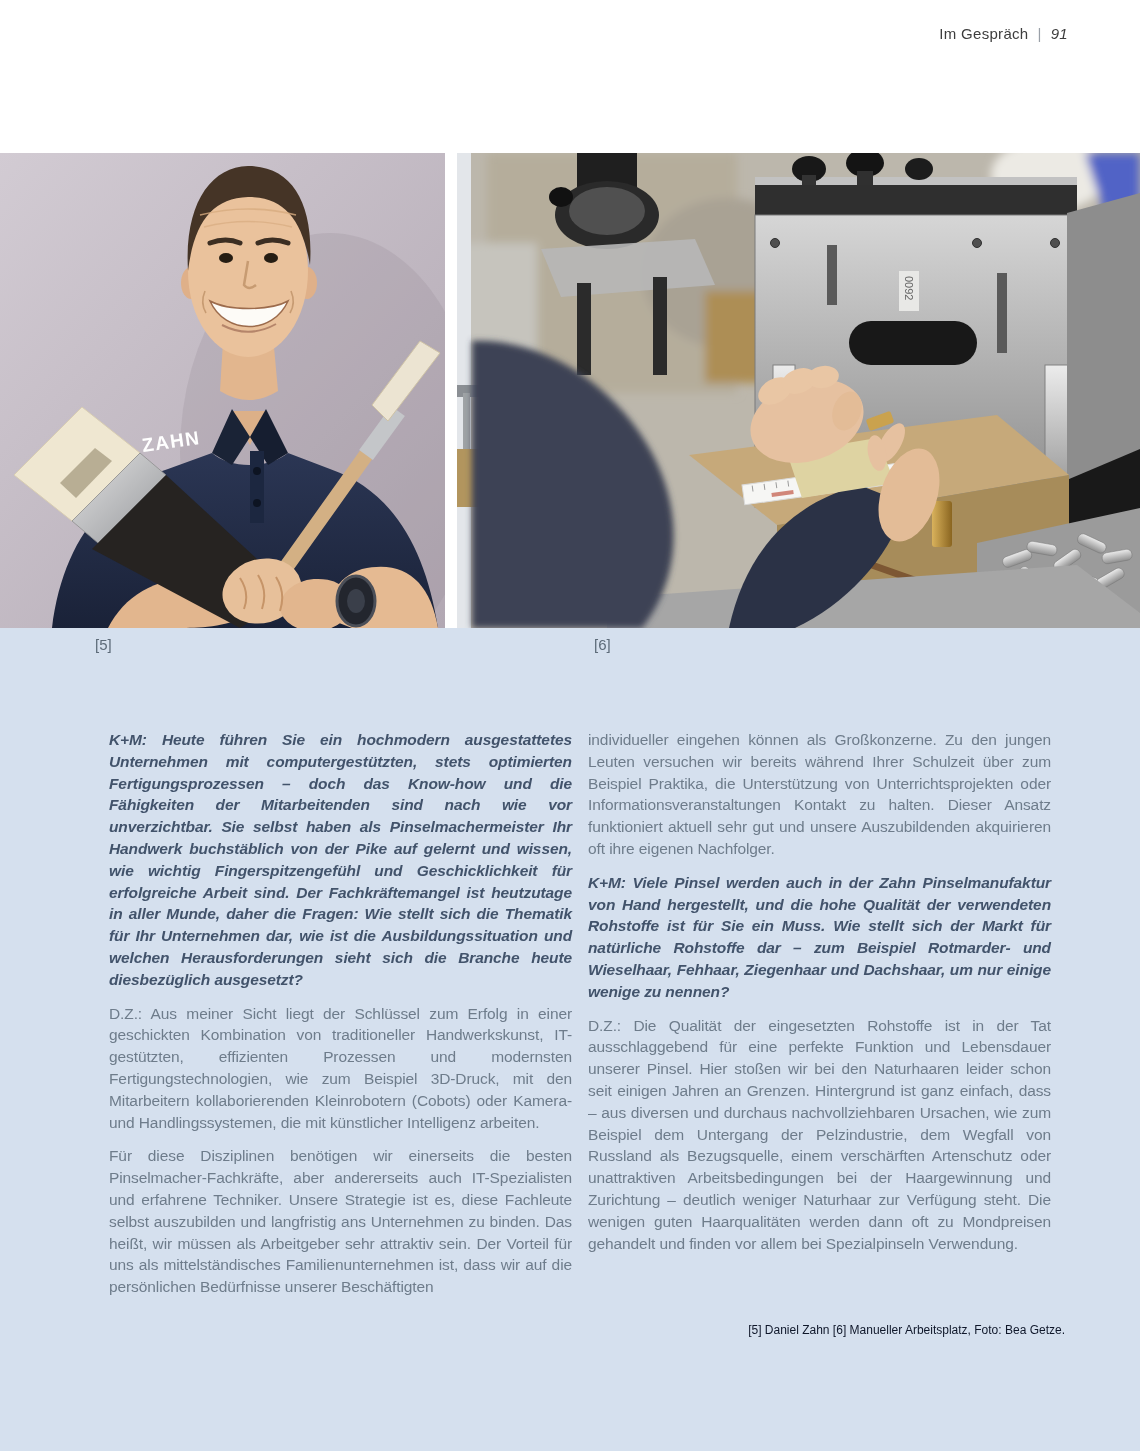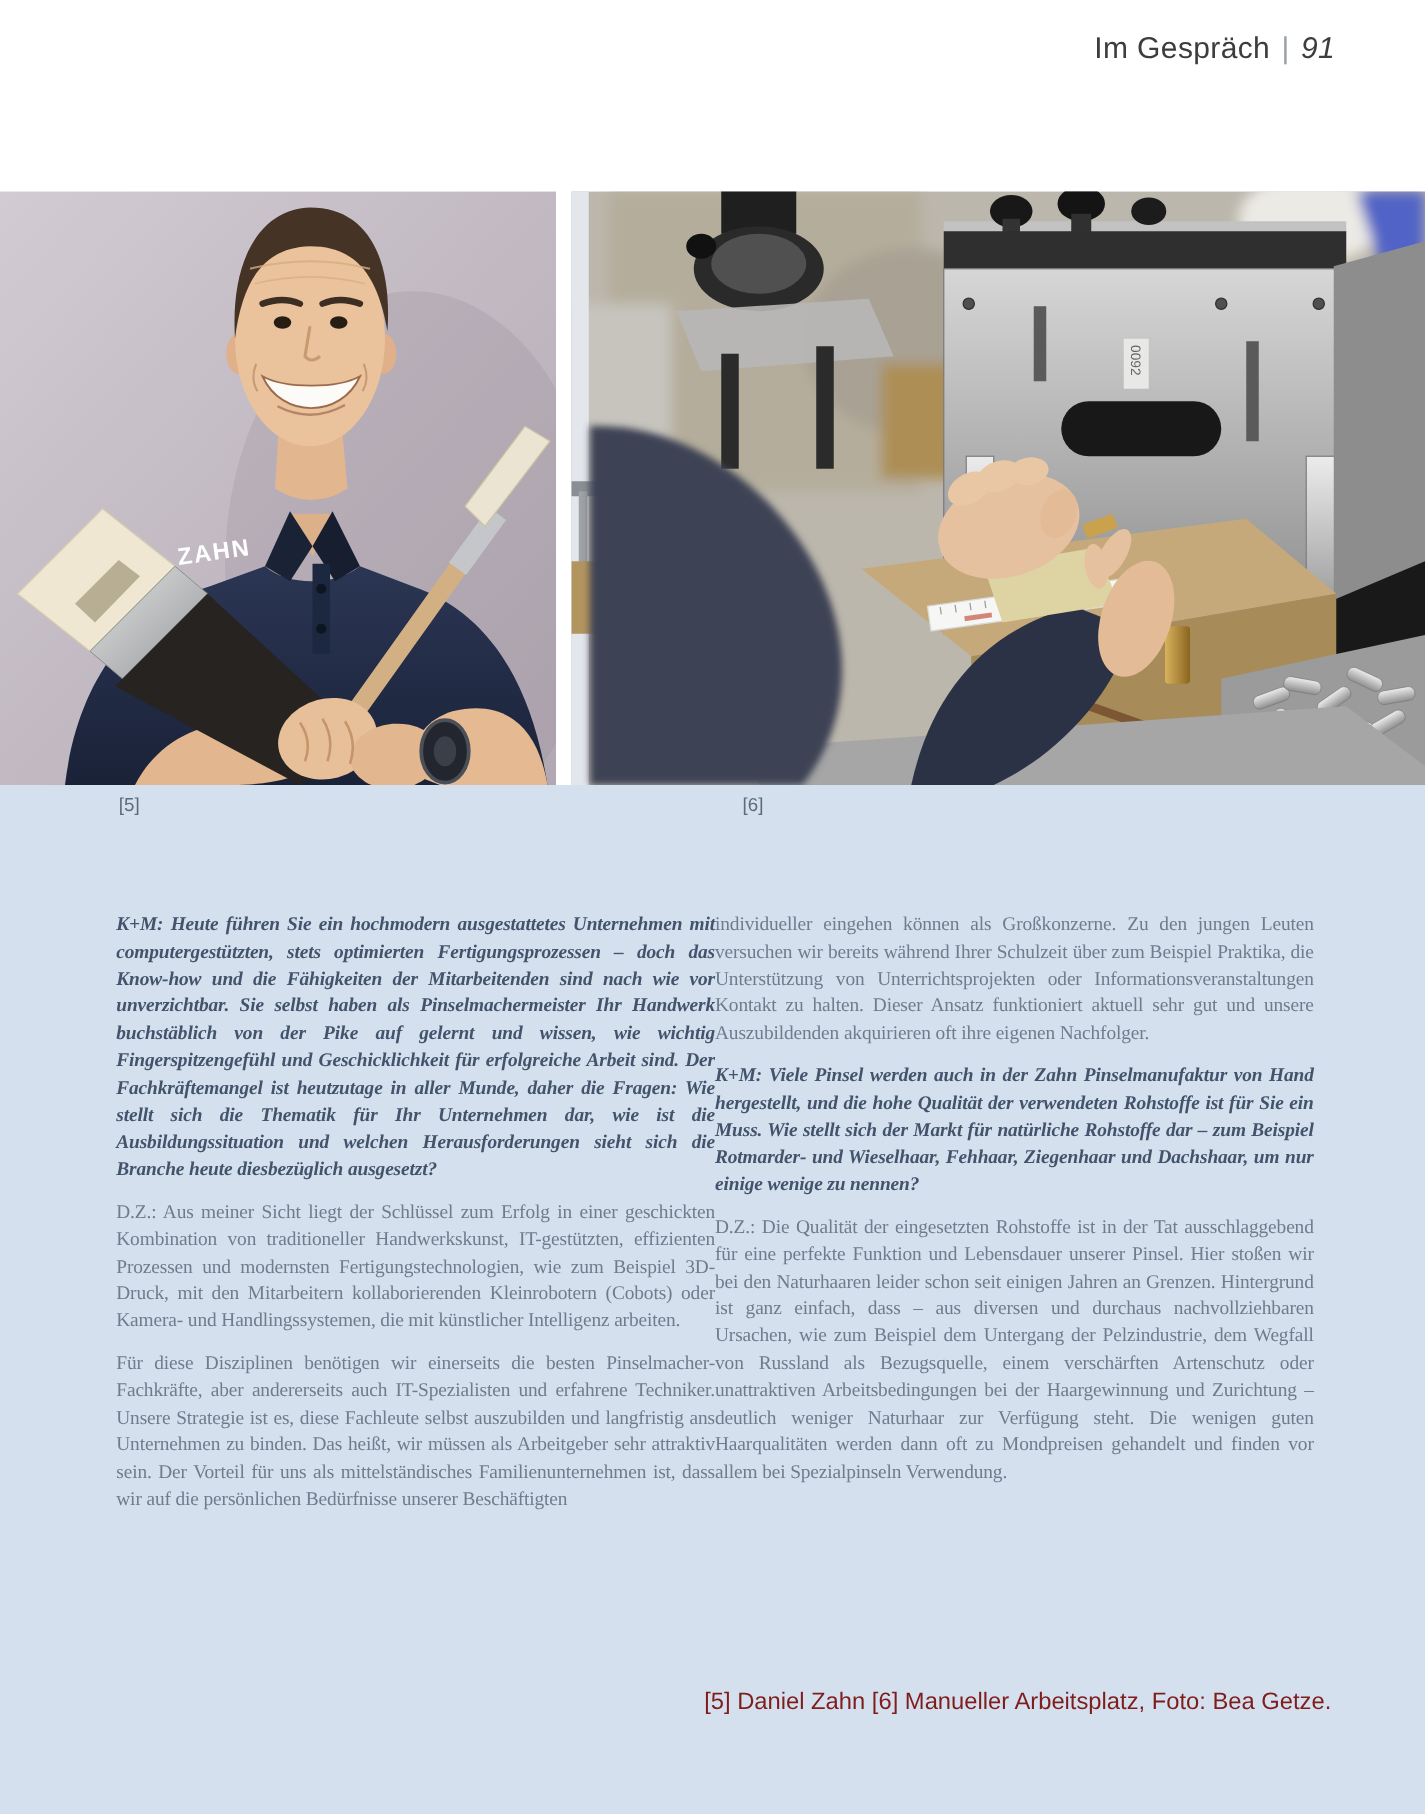--- a/index.html
+++ b/index.html
@@ -1,35 +1,35 @@
 <!DOCTYPE html>
 <html><head>
 <meta charset="utf-8">
 <style>
   html,body{margin:0;padding:0;background:#ffffff;}
   .page{position:relative;width:1140px;height:1451px;background:#ffffff;overflow:hidden;
         font-family:"Liberation Sans",sans-serif;}
   .blue-panel{position:absolute;left:0;top:628px;width:1140px;height:823px;background:#d5e0ee;}
-  .page-header{position:absolute;top:25px;right:72px;font-size:24px;color:#3d3d3d;letter-spacing:.3px;text-align:right;}
+  .page-header{position:absolute;top:25px;right:72px;font-size:15px;color:#3d3d3d;letter-spacing:.3px;text-align:right;}
   .page-header .sep{color:#9aa0a8;margin:0 9px;font-weight:400;}
   .page-header .num{font-style:italic;}
   figure{margin:0;position:absolute;top:153px;height:475px;overflow:hidden;}
   .photo-left{left:0;width:445px;}
   .photo-right{left:457px;width:683px;}
   figure svg{display:block;width:100%;height:100%;}
   .ref{position:absolute;top:636px;font-size:15px;color:#5d6b79;}
   .ref-5{left:95px;}
   .ref-6{left:594px;}
   .col{position:absolute;top:729px;width:479px;font-size:15.5px;line-height:21.8px;
        text-align:justify;color:#6e7c8b;letter-spacing:-0.1px;}
   .col-1{left:93px;}
   .col-2{left:572px;}
-  .col p{margin:0 0 12px 0;font-family:Liberation Serif, serif;}
+  .col p{margin:0 0 12px 16px;}
   .col p.q{font-weight:bold;font-style:italic;color:#42536b;}
-  .footer-caption{position:absolute;top:1351px;right:75px;font-size:19px;color:#7f1d1d;}
+  .footer-caption{position:absolute;top:1323px;right:75px;font-size:12px;color:#0f172a;}
 </style>
 </head>
 <body>
 
 <div class="page">
 
   <div class="blue-panel"></div>
 
   <header class="page-header">
     <span>Im Gespräch</span><span class="sep">|</span><span class="num">91</span>

